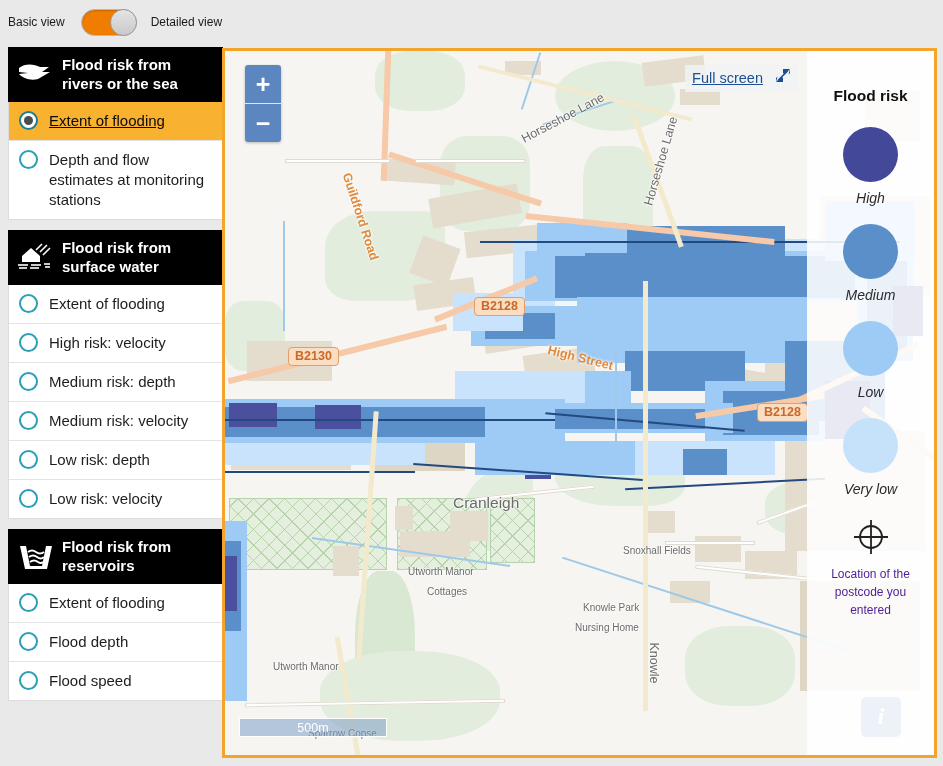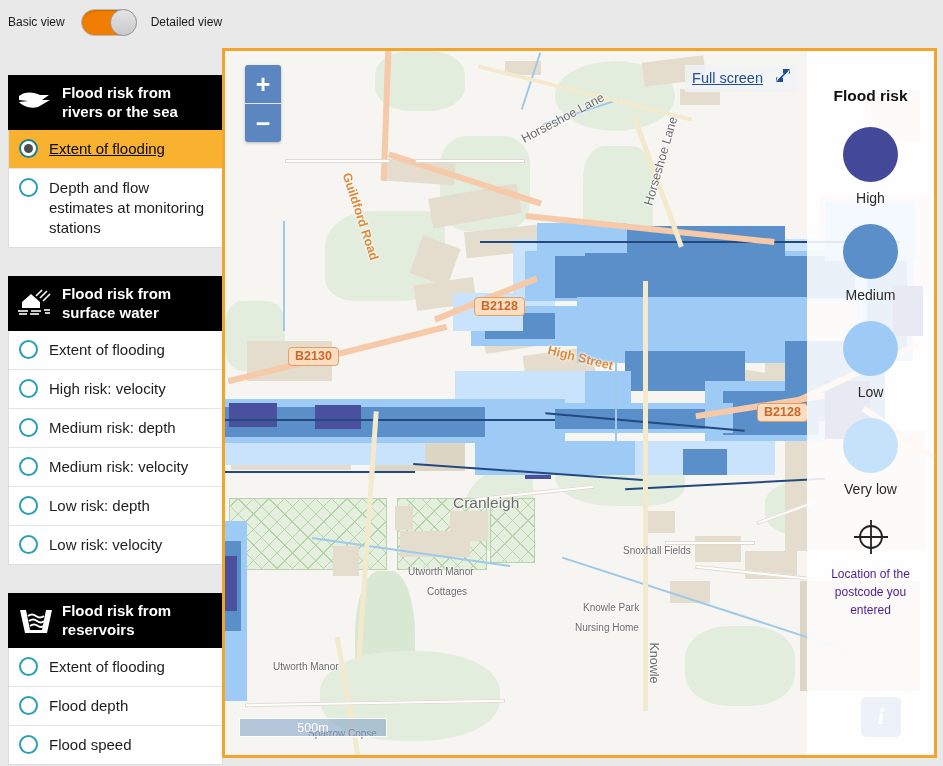--- a/index.html
+++ b/index.html
@@ -27,21 +27,21 @@
     position: absolute; right: -1px; top: -1px; width: 27px; height: 27px;
     border-radius: 50%; background: linear-gradient(#e4e4e4,#c9c9c9);
     border: 1px solid #9b9b9b; box-sizing: border-box;
   }
 
   
   .sidebar { position: absolute; left: 8px; top: 47px; width: 215px; }
   .group { margin-bottom: 10px; }
   .group-header {
     background: #000; color: #fff; display: flex; align-items: center;
-    padding: 8px 10px 9px 8px; box-sizing: border-box; min-height: 50px; margin-top: 28px;
+    padding: 8px 10px 9px 8px; box-sizing: border-box; min-height: 50px;
   }
   .group-header .gicon {
     width: 40px; min-width: 40px; height: 30px; margin-right: 6px;
     display: flex; align-items: center; justify-content: center;
   }
   .group-title { font-size: 15px; font-weight: bold; line-height: 19px; }
   .options { background: #fff; border: 1px solid #dcdcdc; border-top: none; }
   .opt {
     display: flex; align-items: flex-start; padding: 9px 8px 9px 10px;
     border-bottom: 1px solid #e4e4e4; cursor: pointer; box-sizing: border-box;
@@ -143,21 +143,21 @@
     font-family: "Liberation Serif", serif;
   }
 
   
   .legend {
     position: absolute; right: 0; top: 0; width: 127px; height: 704px;
     background: rgba(255,255,255,.88); box-sizing: border-box;
     padding-top: 36px; text-align: center;
   }
   .legend-title { font-size: 15.5px; font-weight: bold; color: #111; margin-bottom: 22px; }
-  .legend-item { margin-bottom: 17px; }
+  .legend-item { margin-bottom: 17px; font-style: italic; }
   .legend-swatch {
     width: 55px; height: 55px; border-radius: 50%; margin: 0 auto 7px auto;
   }
   .legend-label { font-size: 14px; color: #2a2a2a; line-height: 18px; }
   .crosshair { width: 44px; height: 44px; margin: 10px auto 6px auto; }
   .legend-caption { font-size: 12px; color: #4c1d95; line-height: 18px; padding: 0 6px; }
 </style>
 </head>
 <body>
 

